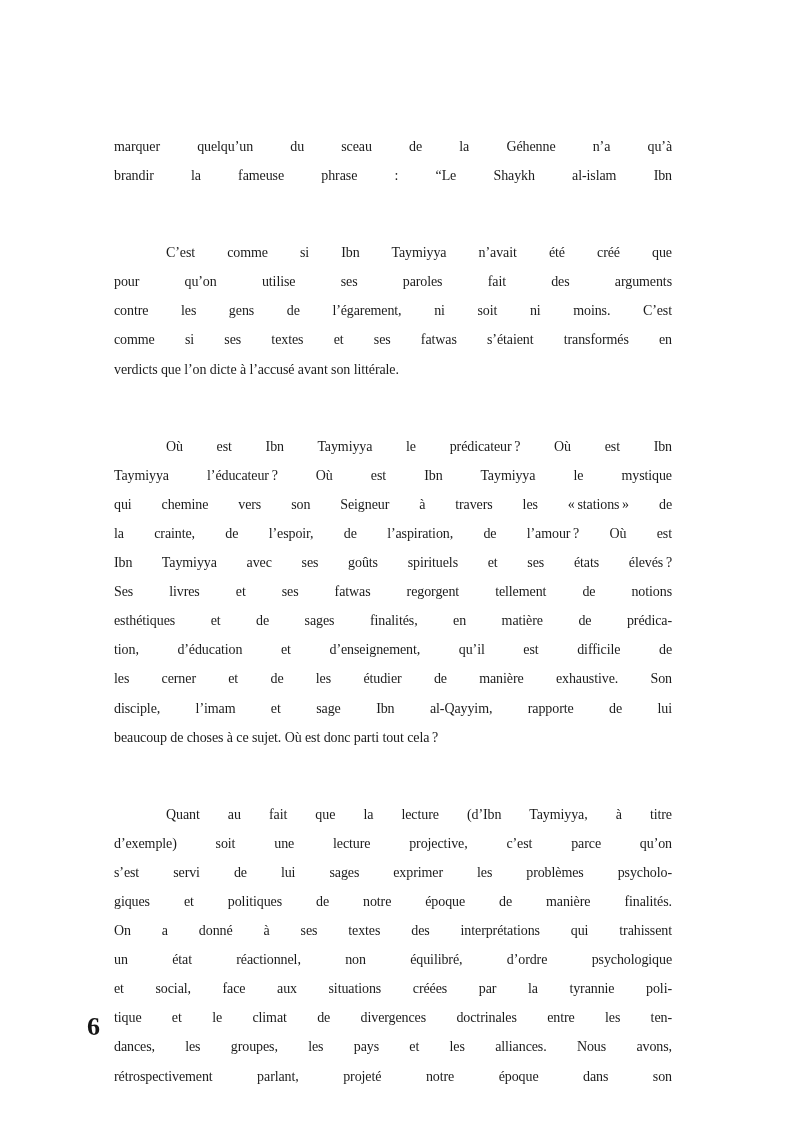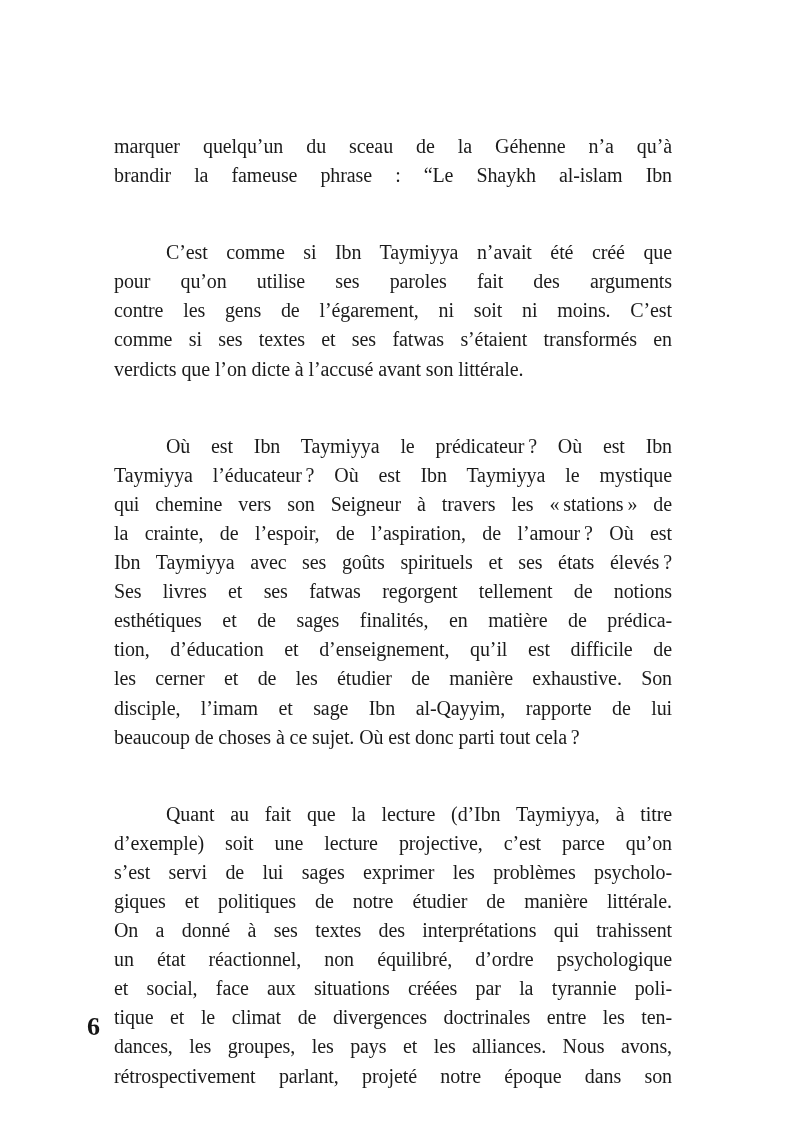--- a/index.html
+++ b/index.html
@@ -24,21 +24,21 @@
     position: absolute;
     left: 114px;
     top: 132px;
     width: 558px;
   }
   .para {
     margin: 0;
     padding: 0;
   }
   .line {
-    font-size: 20px;
+    font-size: 14px;
     line-height: 29.1px;
     letter-spacing: -0.1px;
     white-space: nowrap;
     text-align: justify;
     text-align-last: justify;
     -moz-text-align-last: justify;
   }
   .line.indent {
     text-indent: 52px;
     margin-top: 48px;
@@ -83,21 +83,21 @@
         <div class="line">esthétiques et de sages finalités, en matière de prédica-</div>
         <div class="line">tion, d’éducation et d’enseignement, qu’il est difficile de</div>
         <div class="line">les cerner et de les étudier de manière exhaustive. Son</div>
         <div class="line">disciple, l’imam et sage Ibn al-Qayyim, rapporte de lui</div>
         <div class="line last">beaucoup de choses à ce sujet. Où est donc parti tout cela ?</div>
       </div>
       <div class="para">
         <div class="line indent">Quant au fait que la lecture (d’Ibn Taymiyya, à titre</div>
         <div class="line">d’exemple) soit une lecture projective, c’est parce qu’on</div>
         <div class="line">s’est servi de lui sages exprimer les problèmes psycholo-</div>
-        <div class="line">giques et politiques de notre étudier de manière littérale.</div>
+        <div class="line">giques et politiques de notre époque de manière finalités.</div>
         <div class="line">On a donné à ses textes des interprétations qui trahissent</div>
         <div class="line">un état réactionnel, non équilibré, d’ordre psychologique</div>
         <div class="line">et social, face aux situations créées par la tyrannie poli-</div>
         <div class="line">tique et le climat de divergences doctrinales entre les ten-</div>
         <div class="line">dances, les groupes, les pays et les alliances. Nous avons,</div>
         <div class="line">rétrospectivement parlant, projeté notre époque dans son</div>
       </div>
     </div>
   <div class="page-number">6</div>
 </div>

